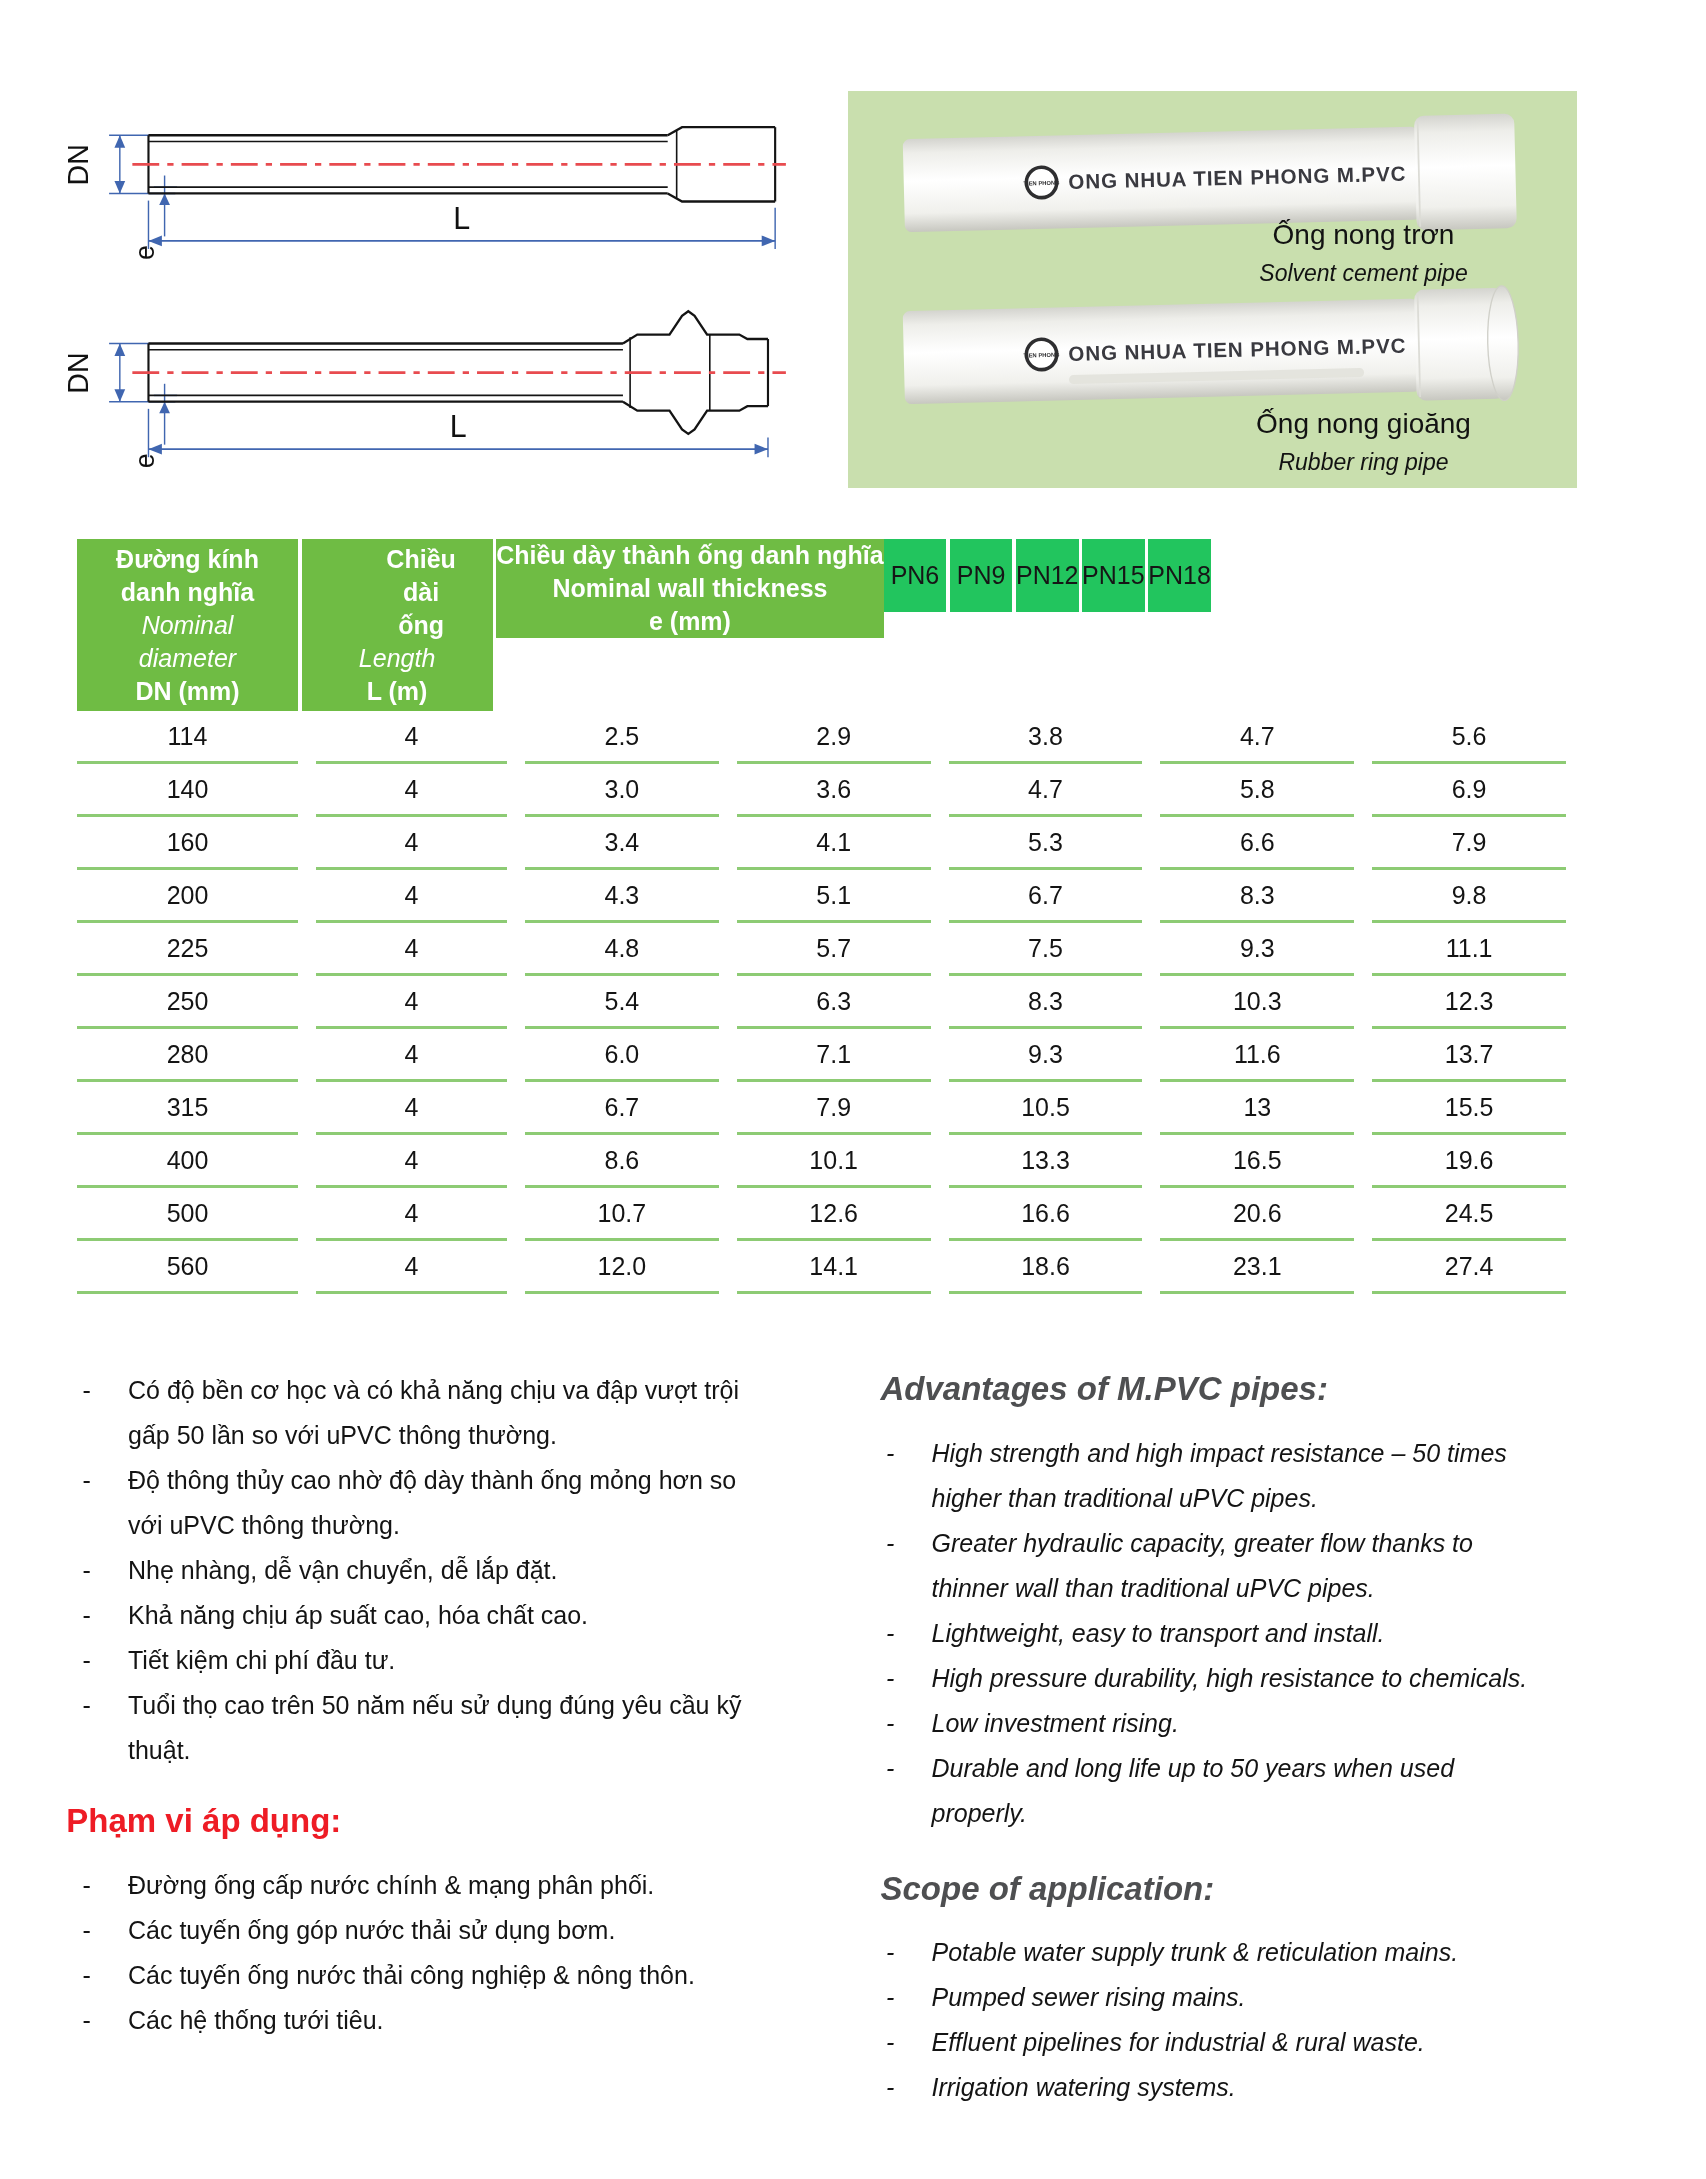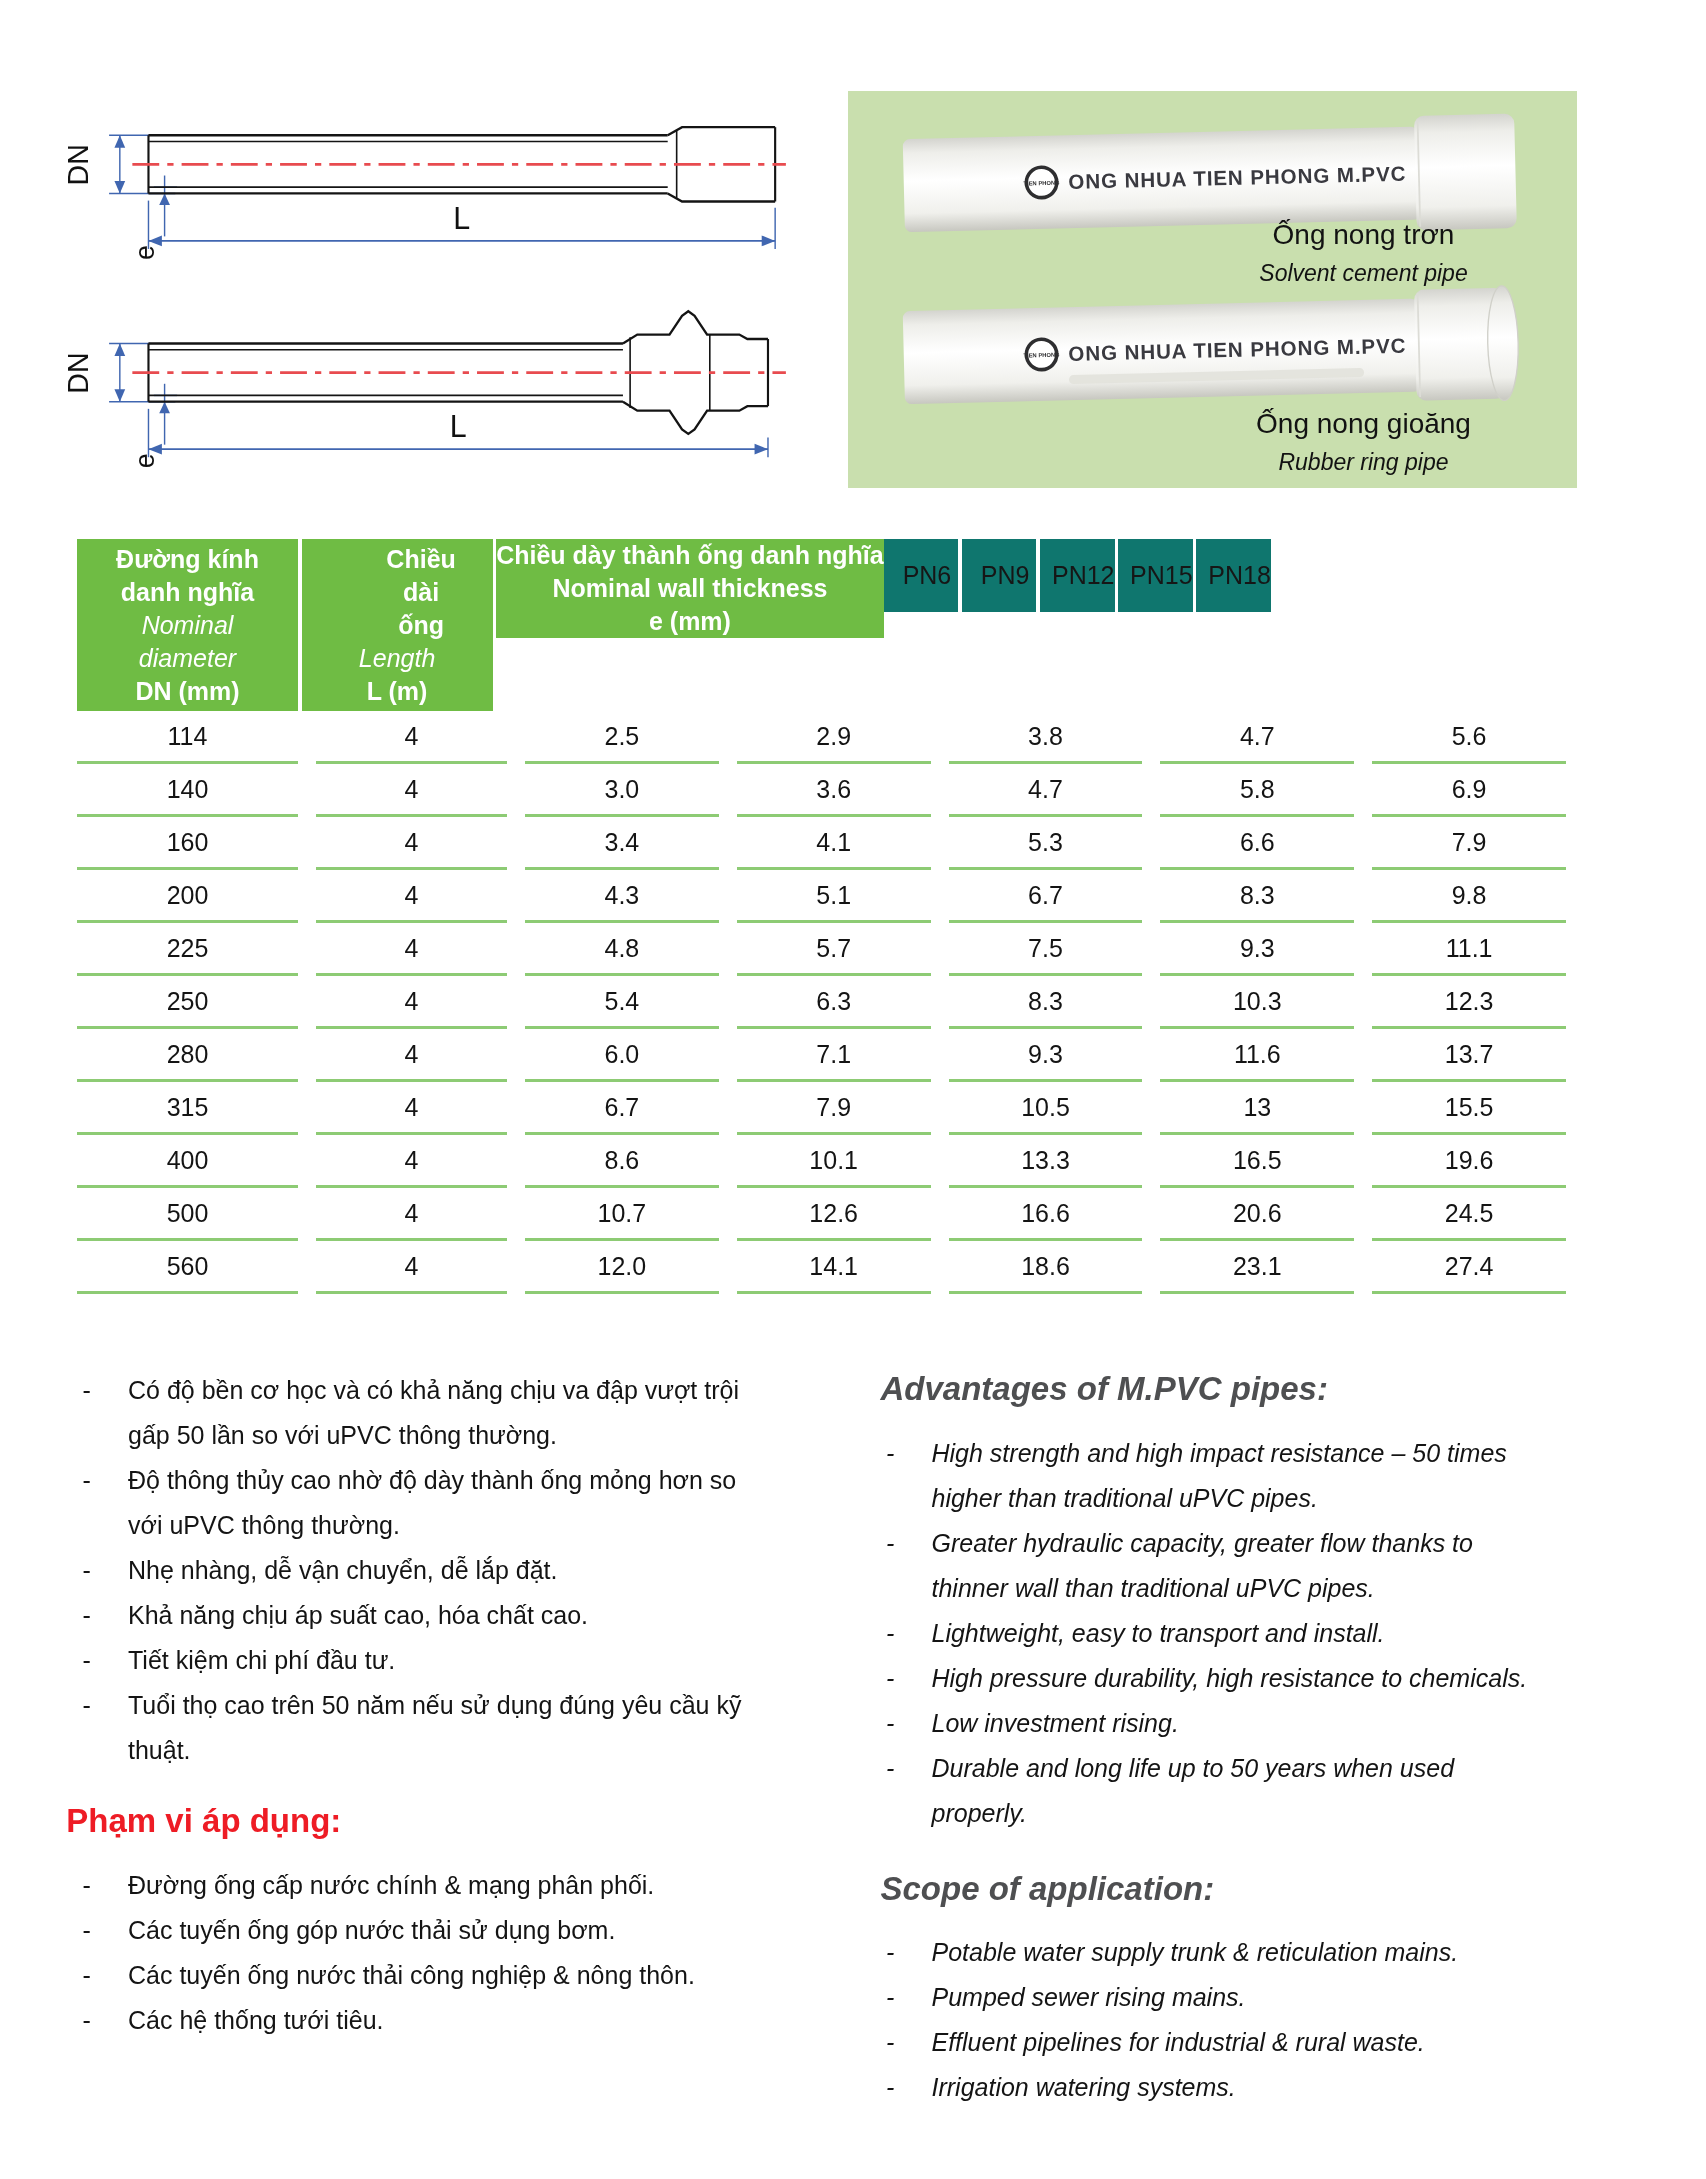--- a/index.html
+++ b/index.html
@@ -29,22 +29,22 @@
          justify-content:center;align-items:center;text-align:center;
          font-size:25px;font-weight:bold;line-height:33px;}
   .hcell .pad1{padding:0 25px;}
   .hcell .pad2{padding:0 34px;margin-left:48px;}
   .hcell .it{font-style:italic;font-weight:normal;}
   .hright{display:flex;flex-direction:row;}
   .hspan{background:#6fbc44;color:#ffffff;height:99px;display:flex;flex-direction:column;
          justify-content:center;align-items:center;text-align:center;
          font-size:25px;font-weight:bold;line-height:33px;}
   .pnrow{display:grid;grid-template-columns:repeat(5,1fr);column-gap:3.6px;height:73px;}
-  .pncell{background:#0f766e;display:flex;align-items:center;justify-content:center;
-          font-size:25px;color:#161616;padding-left:12px;}
+  .pncell{background:#22c55e;display:flex;align-items:center;justify-content:center;
+          font-size:25px;color:#161616;}
   .trow{display:grid;grid-template-columns:221px 191px repeat(5,1fr);column-gap:18px;}
   .tcell{height:50px;border-bottom:3.6px solid #8dcb74;display:flex;align-items:center;
          justify-content:center;font-size:25px;color:#141414;}
 
   
   .sections{position:absolute;left:77px;top:1368px;width:1544px;
             display:grid;grid-template-columns:1fr 1fr;column-gap:63px;}
   .sec-h-vi{font-size:33px;font-weight:bold;color:#ee1c25;margin:0 0 21.5px -10.7px;line-height:41px;}
   .sec-h-en{font-size:33px;font-weight:bold;font-style:italic;color:#4e4f51;margin:0 0 21.5px 0;line-height:41px;}
   .sec-h-vi.second{margin-top:27px;}

